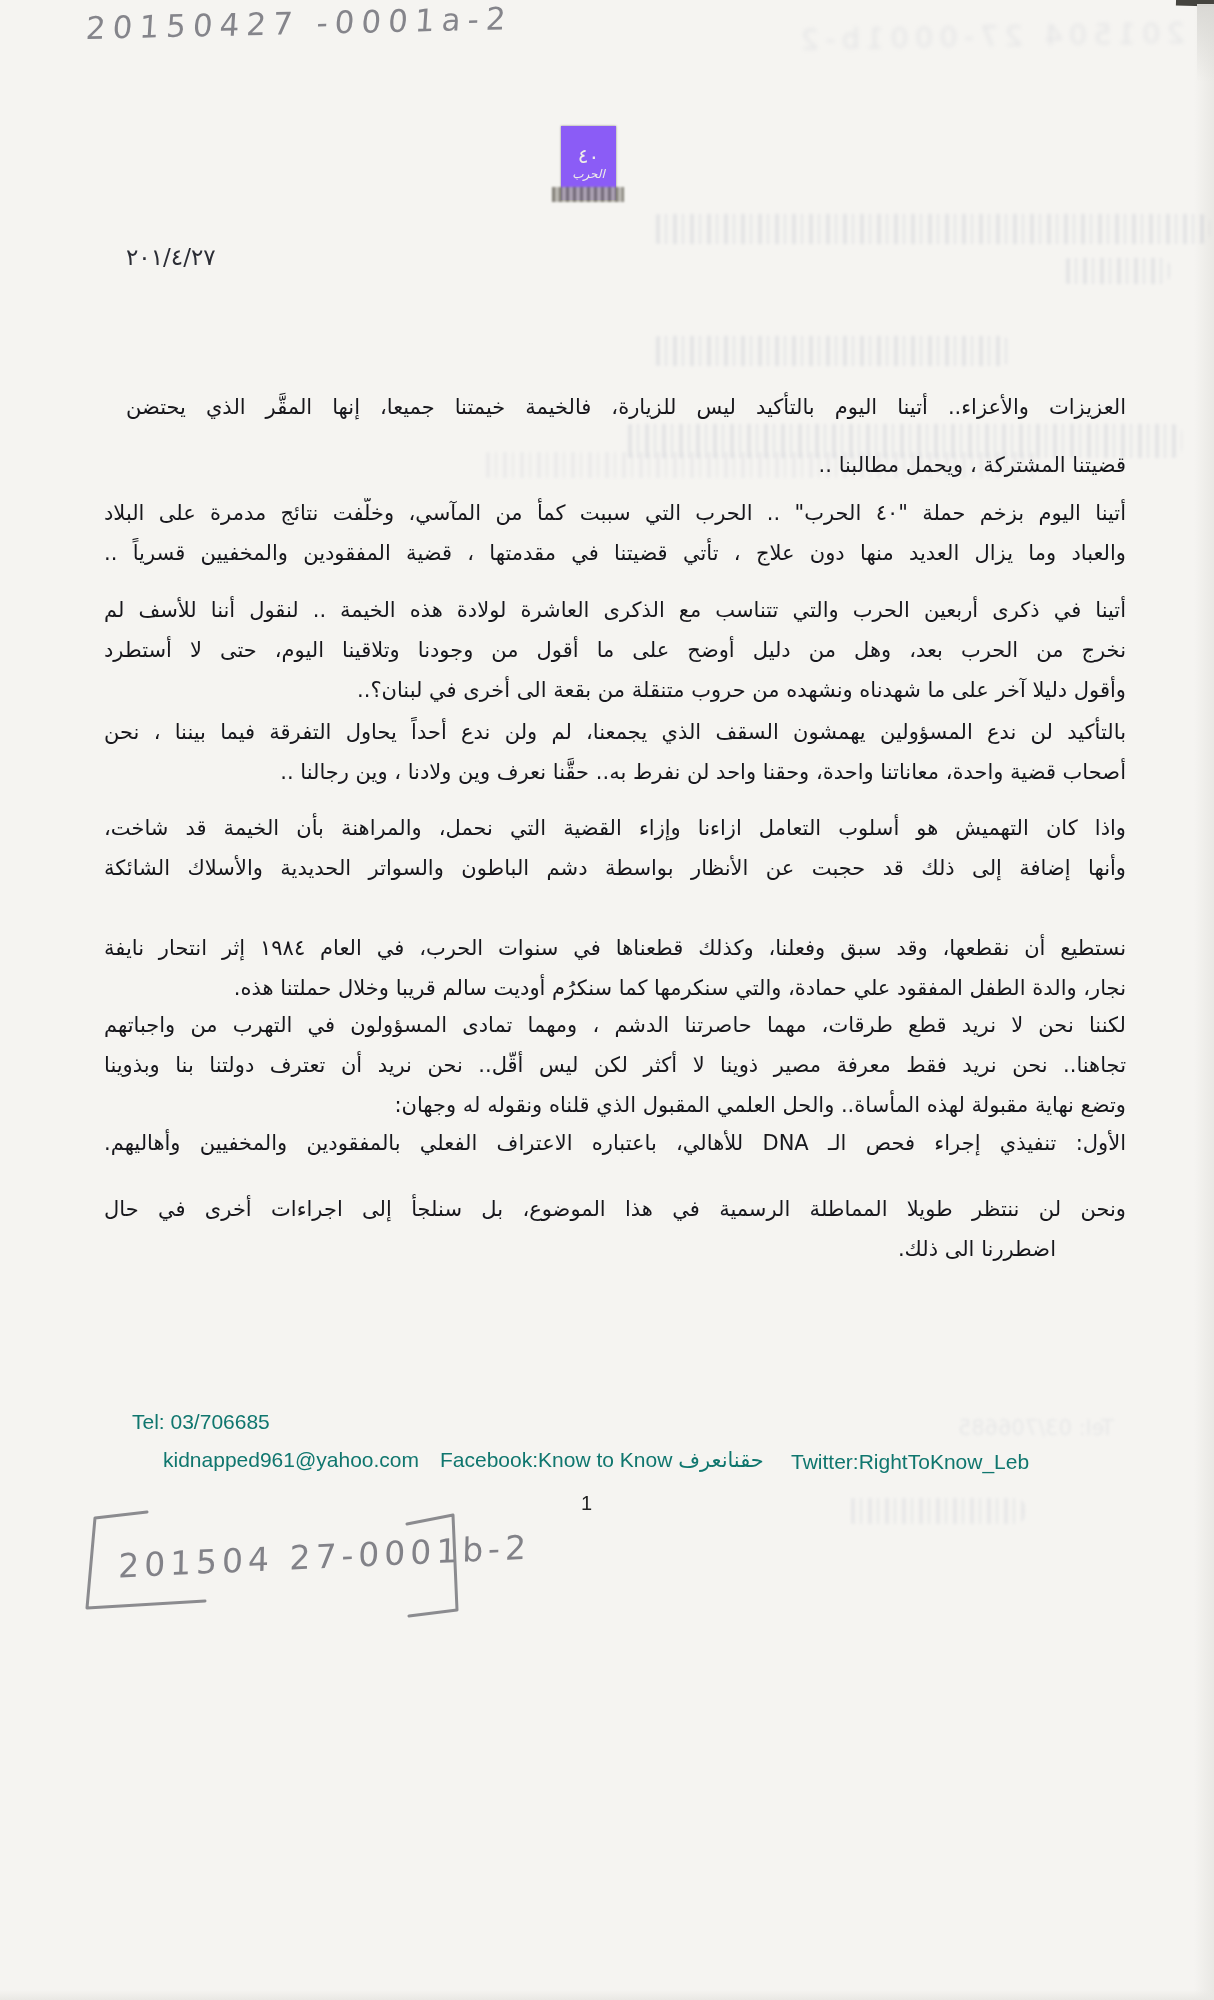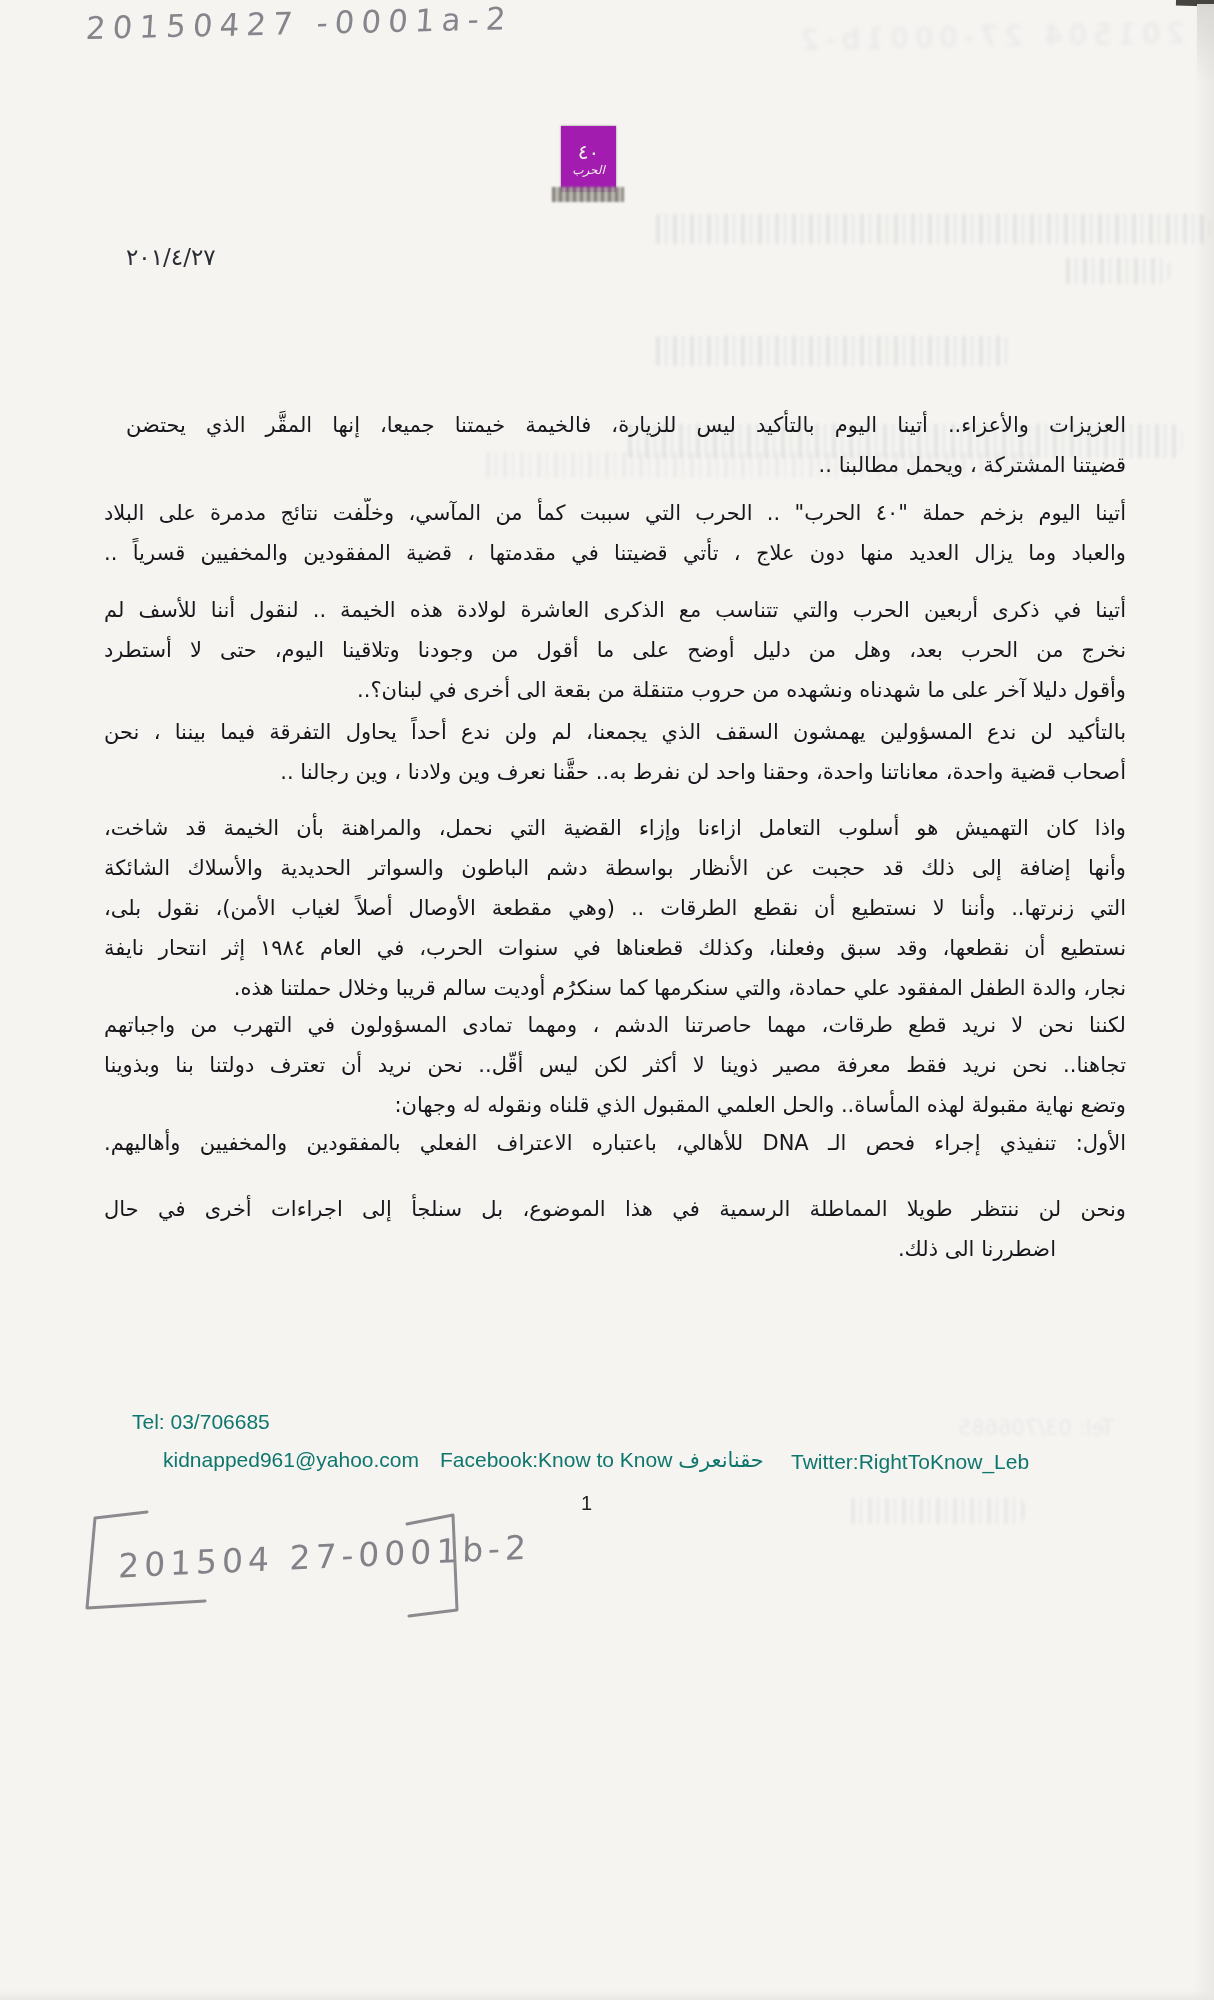--- a/index.html
+++ b/index.html
@@ -39,22 +39,22 @@
   .hw-bottom{
     position:absolute;left:118px;top:1537px;
     font-size:33px;color:#828288;letter-spacing:5px;
     transform:rotate(-2.6deg) skewX(-4deg);
     white-space:nowrap;
   }
   .brackets{position:absolute;left:75px;top:1500px;}
   .brackets polyline{fill:none;stroke:#8b8b8f;stroke-width:3;stroke-linecap:round;stroke-linejoin:round;}
   
   .logo{
-    position:absolute;left:561px;top:126px;width:55px;height:66px;
-    background:#a21caf;color:#efeee8;
+    position:absolute;left:561px;top:126px;width:55px;height:74px;
+    background:#8b5cf6;color:#efeee8;
     display:flex;flex-direction:column;align-items:center;justify-content:center;
     box-shadow:0 0 2px rgba(60,58,52,.6);
   }
   .logo-num{font-size:20px;line-height:22px;}
   .logo-word{font-size:12px;line-height:14px;font-style:italic;}
   .logo-strip{
     position:absolute;left:552px;top:187px;width:72px;height:15px;
     background:repeating-linear-gradient(90deg,#6e6b62 0 3px,#b2afa8 3px 7px);
     filter:blur(.8px);opacity:.85;
   }
@@ -131,36 +131,35 @@
 
   <div class="date">٢٠١/٤/٢٧</div>
 
   <div class="ghost" style="left:650px;top:214px;width:560px;height:30px;"></div>
   <div class="ghost" style="left:1060px;top:258px;width:110px;height:26px;"></div>
   <div class="ghost" style="left:650px;top:336px;width:360px;height:30px;"></div>
   <div class="ghost" style="left:622px;top:424px;width:560px;height:34px;"></div>
   <div class="ghost" style="left:480px;top:452px;width:560px;height:26px;opacity:.08;"></div>
   <div class="ghost" style="left:845px;top:1498px;width:180px;height:26px;opacity:.10;"></div>
 
-  <div class="tl jl" style="top:410px;margin-left:22px;">العزيزات والأعزاء.. أتينا اليوم بالتأكيد ليس للزيارة،  فالخيمة خيمتنا جميعا، إنها المقَّر الذي يحتضن</div>
+  <div class="tl jl" style="top:392px;margin-left:22px;">العزيزات والأعزاء.. أتينا اليوم بالتأكيد ليس للزيارة،  فالخيمة خيمتنا جميعا، إنها المقَّر الذي يحتضن</div>
   <div class="tl rl" style="top:450px;">قضيتنا المشتركة ، ويحمل مطالبنا ..</div>
 
   <div class="tl jl" style="top:498px;">أتينا اليوم بزخم حملة "٤٠ الحرب" .. الحرب التي سببت كمأ من المآسي، وخلَّفت نتائج مدمرة على البلاد</div>
   <div class="tl jl" style="top:538px;">والعباد وما يزال العديد منها دون علاج ، تأتي قضيتنا في مقدمتها ، قضية المفقودين والمخفيين قسرياً ..</div>
 
   <div class="tl jl" style="top:595px;">أتينا في ذكرى أربعين الحرب والتي تتناسب مع الذكرى العاشرة لولادة هذه الخيمة .. لنقول أننا للأسف لم</div>
   <div class="tl rl" style="top:675px;">وأقول دليلا آخر على ما شهدناه ونشهده من حروب متنقلة من بقعة الى أخرى في لبنان؟..</div>
   <div class="tl jl" style="top:635px;">نخرج من الحرب بعد، وهل من دليل أوضح على ما أقول من وجودنا وتلاقينا اليوم، حتى لا أستطرد</div>
 
   <div class="tl jl" style="top:717px;">بالتأكيد لن ندع المسؤولين يهمشون السقف الذي يجمعنا، لم ولن ندع أحداً يحاول التفرقة فيما بيننا ، نحن</div>
   <div class="tl rl" style="top:757px;">أصحاب قضية واحدة، معاناتنا واحدة، وحقنا واحد  لن نفرط به.. حقَّنا نعرف وين ولادنا ، وين رجالنا  ..</div>
 
   <div class="tl jl" style="top:813px;">واذا كان التهميش هو أسلوب التعامل ازاءنا وإزاء القضية التي نحمل، والمراهنة بأن الخيمة قد شاخت،</div>
   <div class="tl jl" style="top:853px;">وأنها إضافة إلى ذلك قد حجبت عن الأنظار بواسطة دشم الباطون والسواتر الحديدية والأسلاك الشائكة</div>
-  <div class="tl jl" style="top:893px;">التي زنرتها.. وأننا لا نستطيع أن نقطع الطرقات .. (وهي مقطعة الأوصال أصلاً لغياب الأمن)، نقول بلى،</div>
   <div class="tl jl" style="top:933px;">نستطيع أن نقطعها، وقد سبق وفعلنا، وكذلك قطعناها في سنوات الحرب، في العام ١٩٨٤ إثر انتحار نايفة</div>
   <div class="tl rl" style="top:973px;">نجار، والدة الطفل المفقود علي حمادة، والتي سنكرمها كما سنكرُم أوديت سالم قريبا وخلال حملتنا هذه.</div>
 
   <div class="tl jl" style="top:1010px;">لكننا نحن لا نريد قطع طرقات، مهما حاصرتنا الدشم ، ومهما تمادى المسؤولون في التهرب من واجباتهم</div>
   <div class="tl jl" style="top:1050px;">تجاهنا.. نحن نريد فقط معرفة مصير ذوينا لا أكثر لكن ليس أقّل.. نحن نريد أن تعترف دولتنا بنا وبذوينا</div>
   <div class="tl rl" style="top:1090px;">وتضع نهاية مقبولة لهذه المأساة.. والحل العلمي المقبول الذي قلناه ونقوله له وجهان:</div>
 
   <div class="tl jl" style="top:1128px;">الأول: تنفيذي إجراء فحص الـ DNA  للأهالي، باعتباره  الاعتراف الفعلي بالمفقودين والمخفيين وأهاليهم.</div>
 
   <div class="tl jl" style="top:1194px;">ونحن لن ننتظر طويلا المماطلة الرسمية في هذا الموضوع، بل سنلجأ إلى اجراءات أخرى في حال</div>

